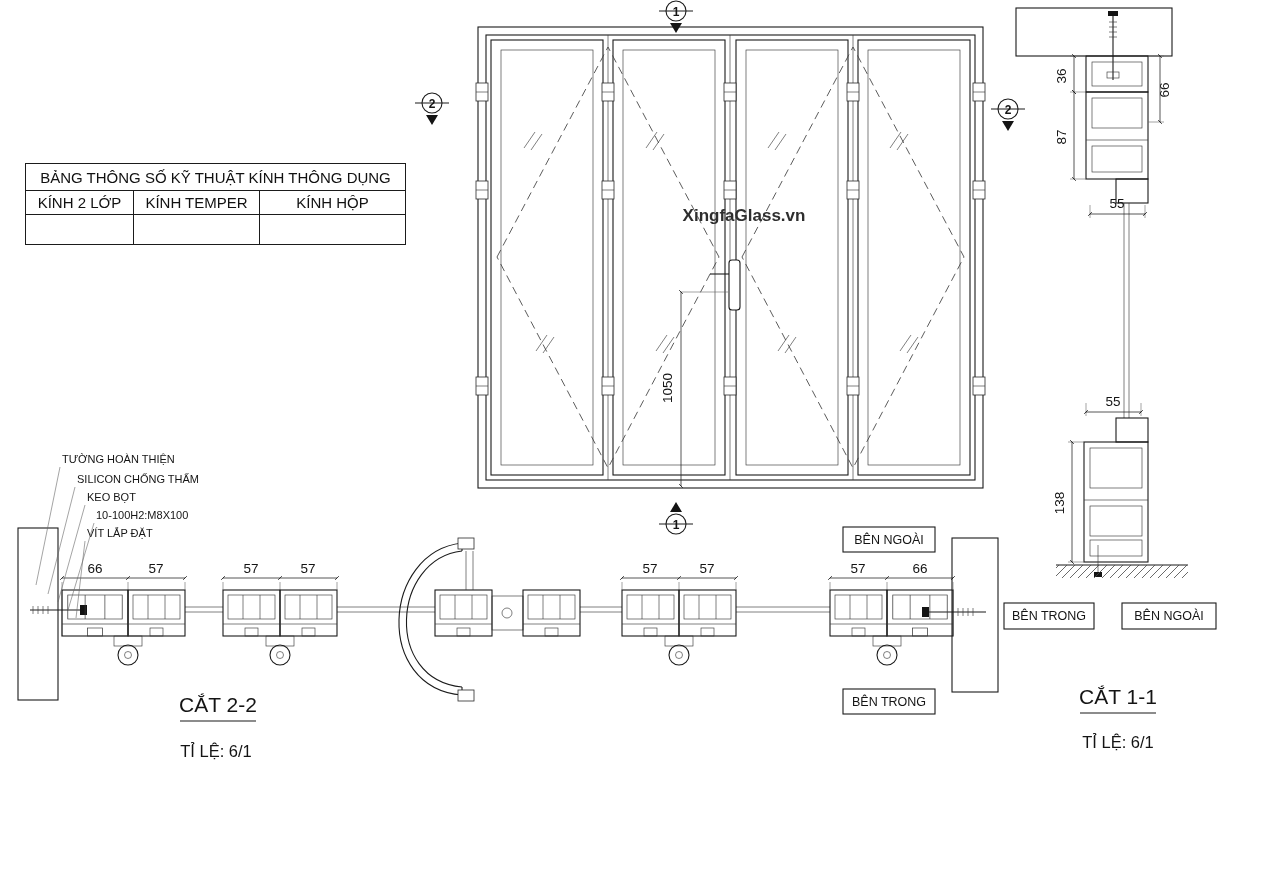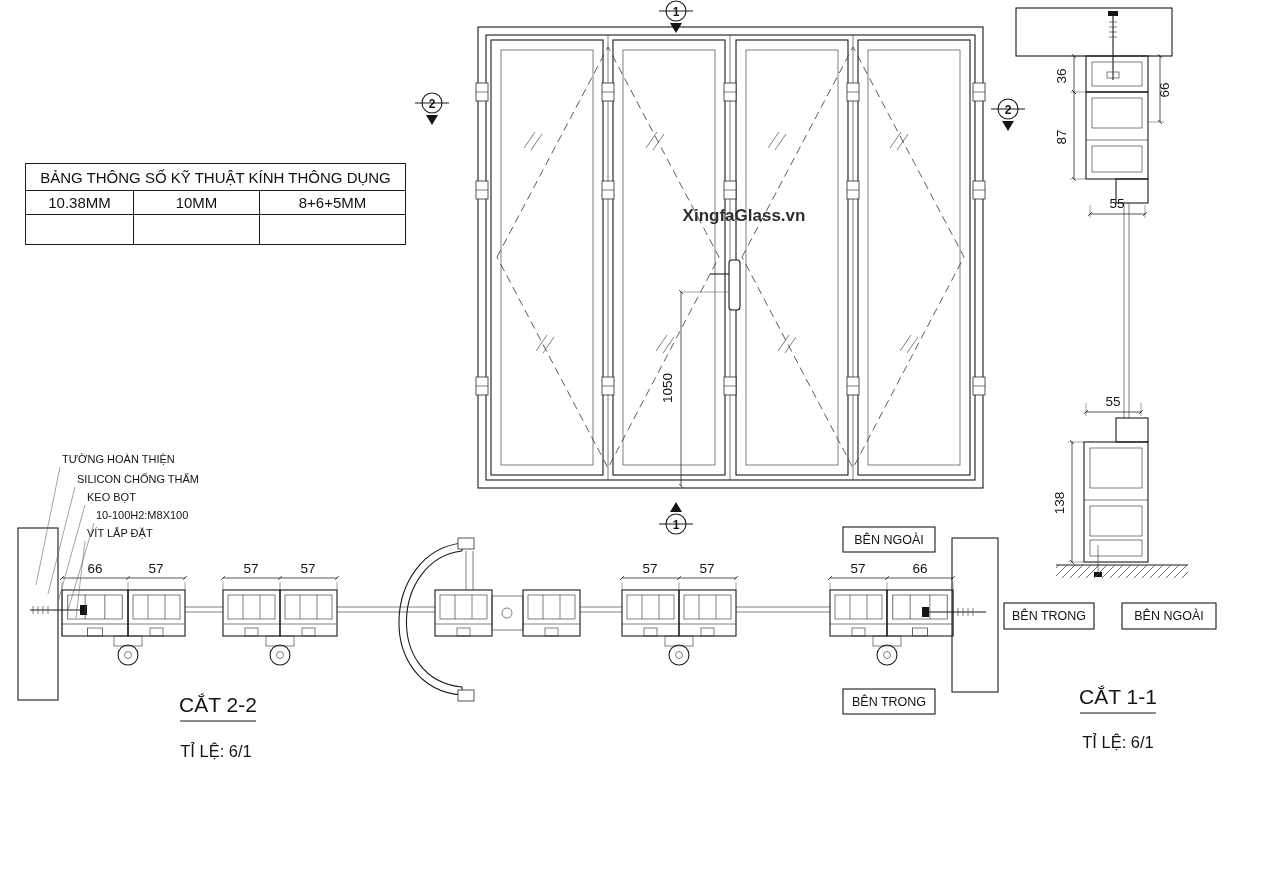--- a/index.html
+++ b/index.html
@@ -37,23 +37,23 @@
     <colgroup>
         <col style="width:108px">
         <col style="width:126px">
         <col style="width:146px">
       </colgroup>
     <tbody>
         <tr>
           <th colspan="3">BẢNG THÔNG SỐ KỸ THUẬT KÍNH THÔNG DỤNG</th>
         </tr>
     <tr>
-      <td>10.38MM</td>
-      <td>10MM</td>
-      <td>8+6+5MM</td>
+      <td>KÍNH 2 LỚP</td>
+      <td>KÍNH TEMPER</td>
+      <td>KÍNH HỘP</td>
     </tr>
     <tr class="blank">
       <td></td>
       <td></td>
       <td></td>
     </tr>
   </tbody>
     </table>
 
   <svg class="draw" width="1280" height="879" viewBox="0 0 1280 879">

